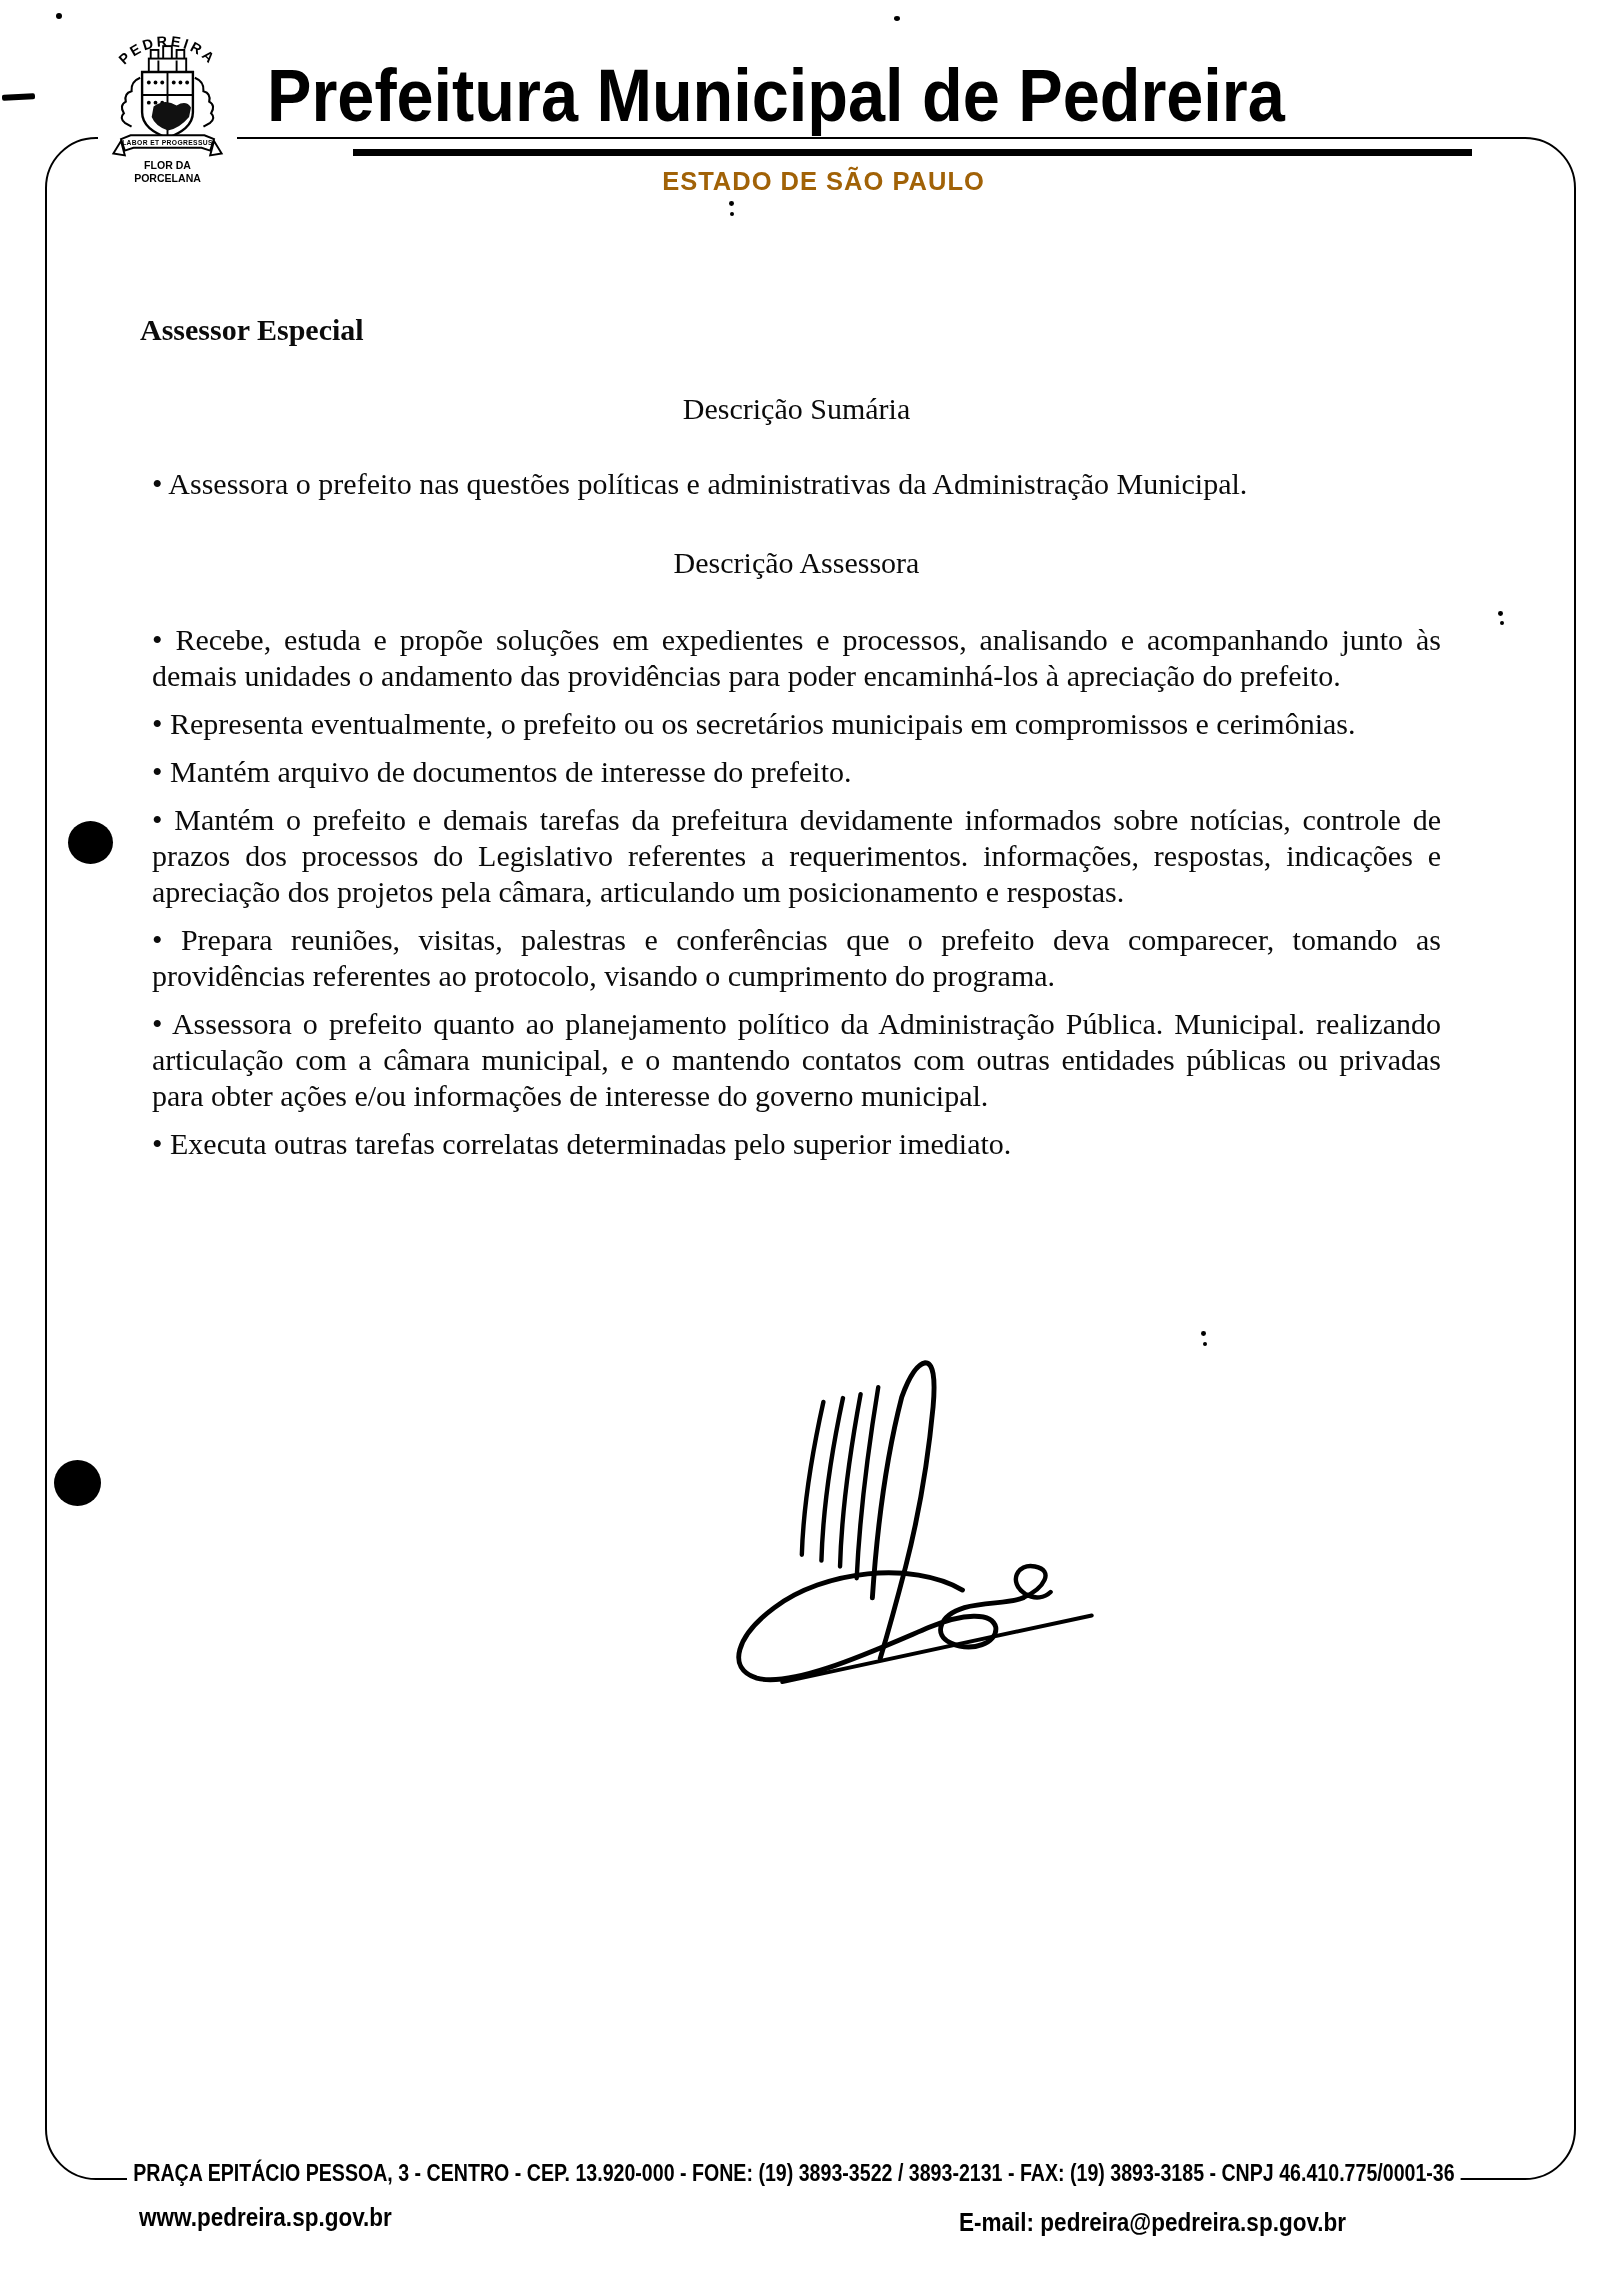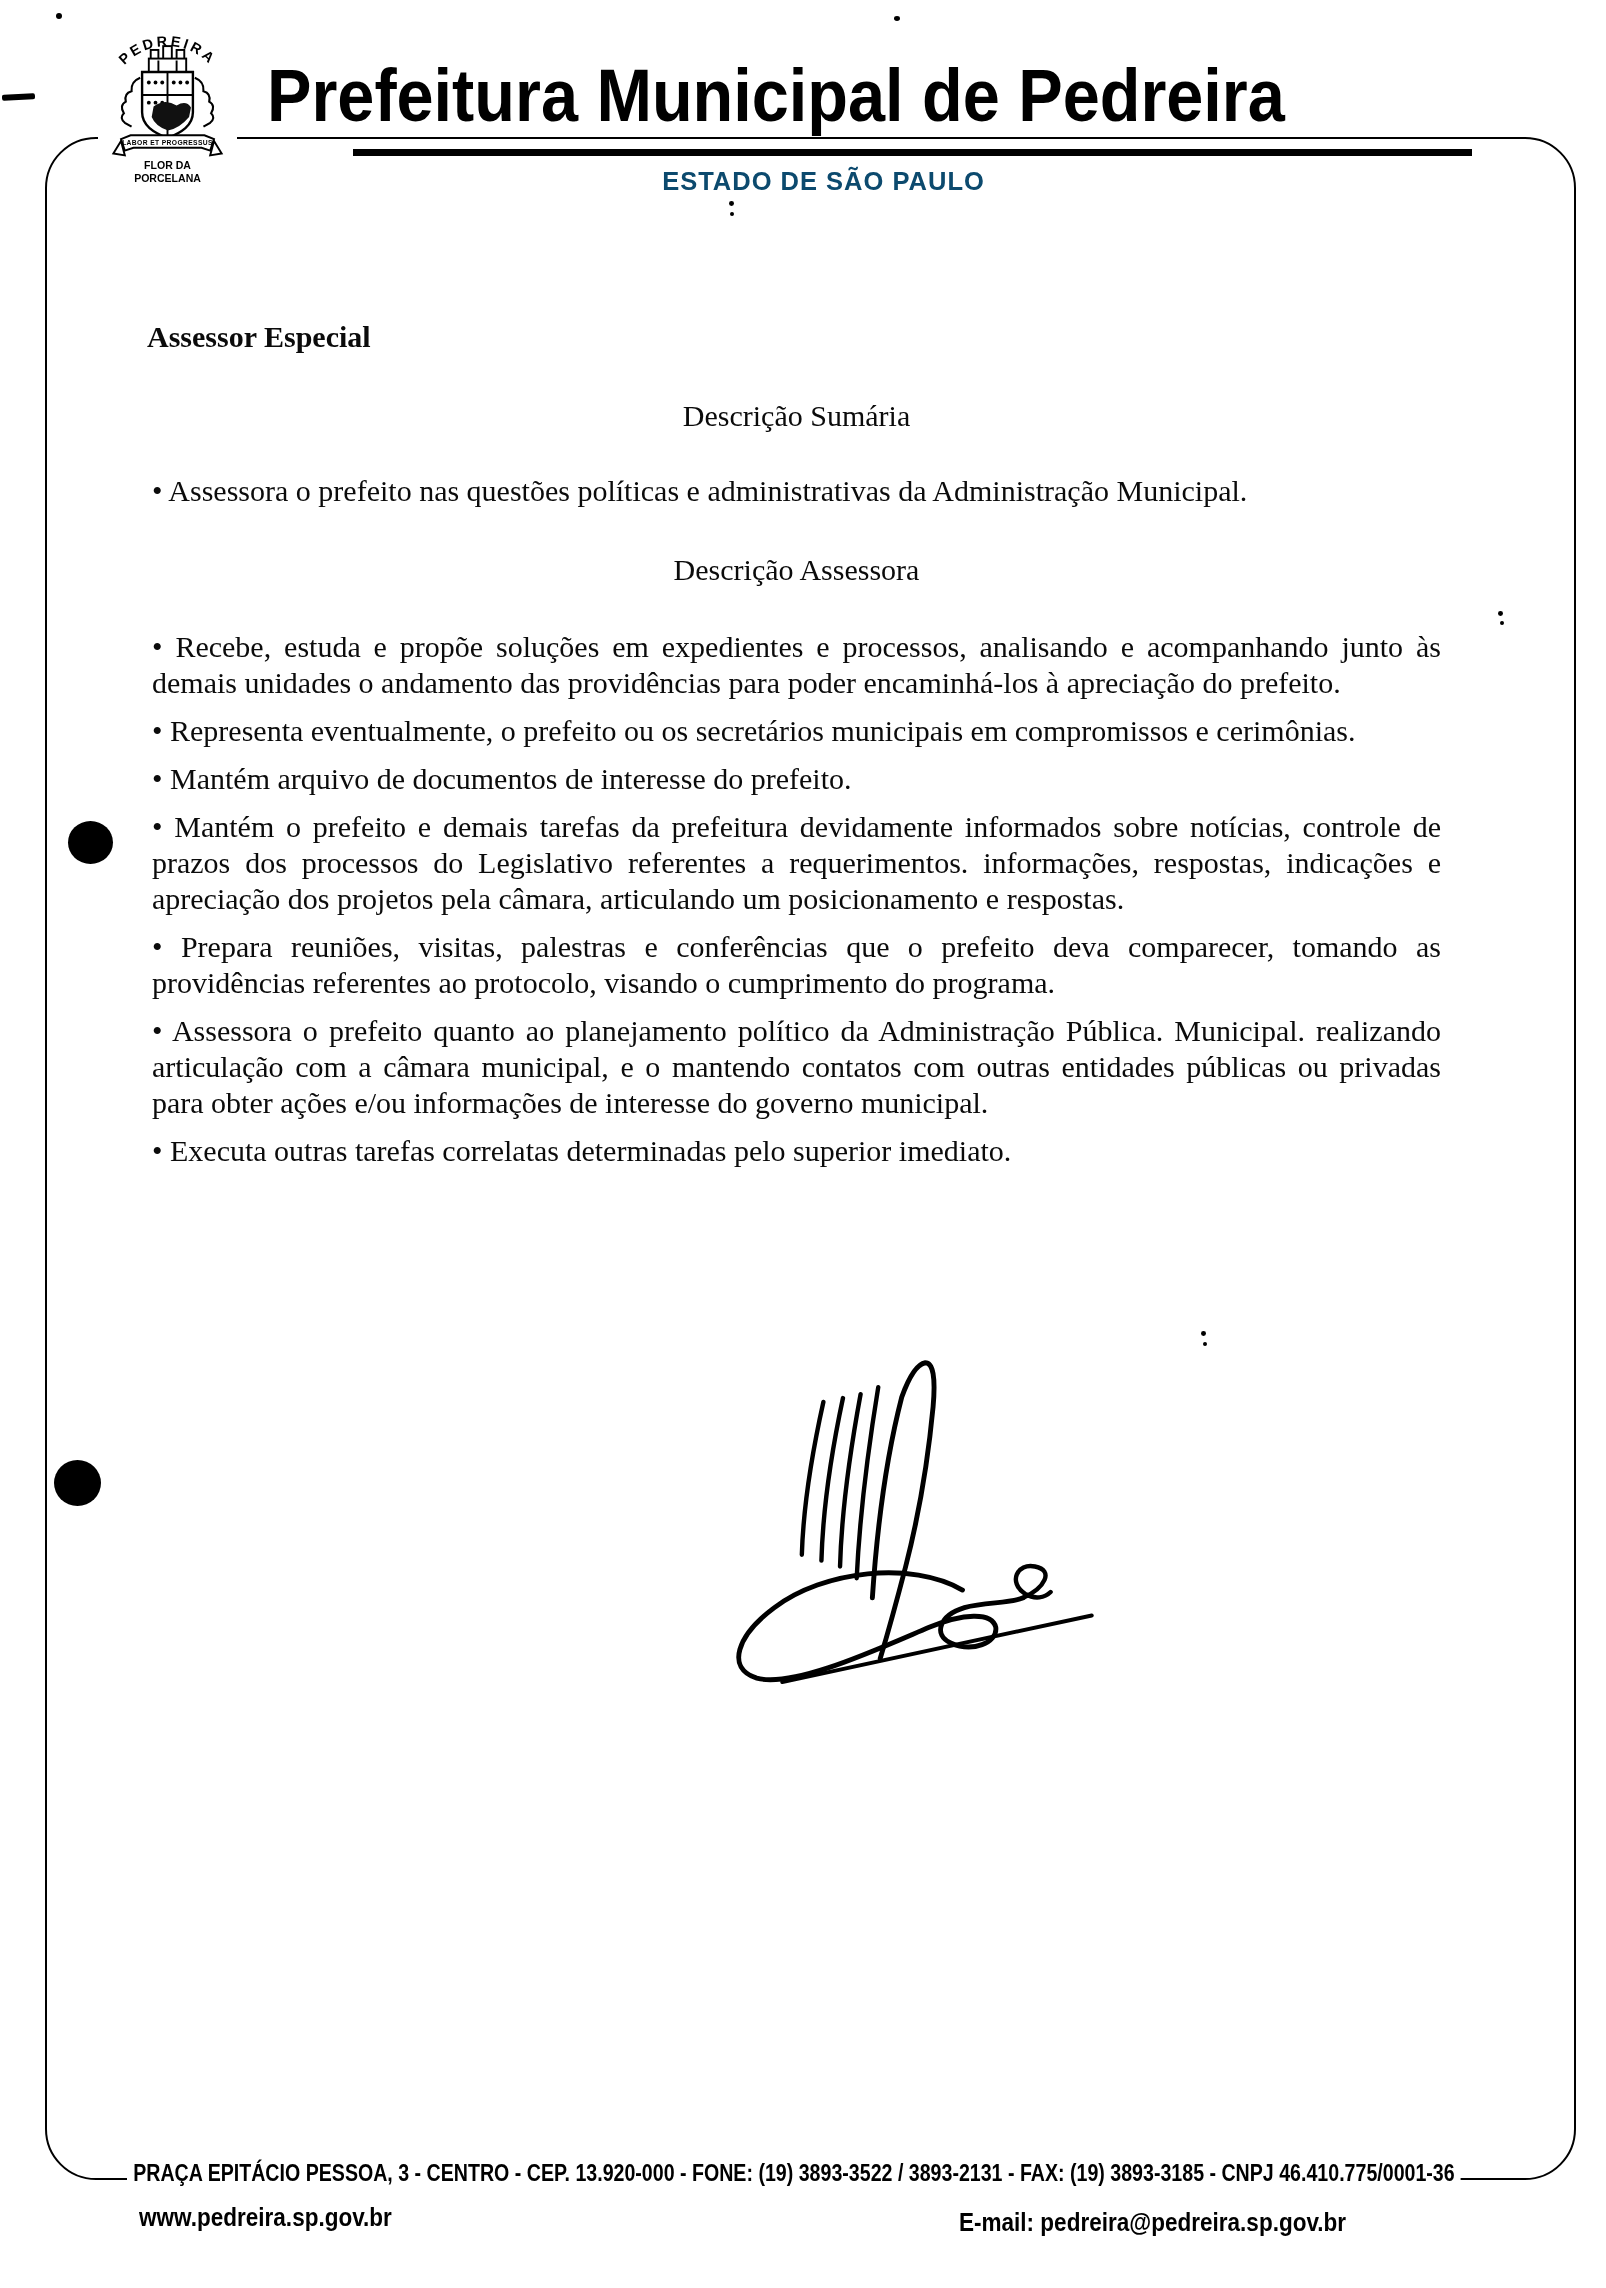--- a/index.html
+++ b/index.html
@@ -23,28 +23,28 @@
     line-height:1.0;white-space:nowrap;transform:scaleX(.9);
     transform-origin:left top;padding:0 3.9px 3.9px 0;color:#000;
   }
   .title-rule{
     position:absolute;left:353px;top:149px;width:1119px;height:6.9px;
     background:#000;z-index:2;
   }
   .state-line{
     position:absolute;left:608px;top:167px;width:431px;text-align:center;
     font-family:"Liberation Sans",sans-serif;font-weight:bold;font-size:25.5px;
-    letter-spacing:1px;z-index:2;background:#fff;color:#0c4a6e;
+    letter-spacing:1px;z-index:2;background:#fff;color:#a16207;
   }
   
   .body-text{
     position:absolute;left:140px;top:312px;width:1313px;z-index:1;
     font-size:30px;line-height:36px;text-align:justify;color:#0b0b0b;
   }
-  .job-title{font-weight:bold;margin:7px;text-align:left;}
+  .job-title{font-weight:bold;margin:0;text-align:left;}
   .section-heading{font-weight:normal;margin:43px 0 0 0;text-align:center;}
   .bullets{margin:39px 0 0 0;}
   .bullets-details{margin:41px 0 0 0;}
   .bullet{margin:12px;}
   .bullet::before{content:"• ";}
   
   .signature{position:absolute;left:490px;top:1304px;width:608px;height:382px;z-index:1;}
   
   .hole{position:absolute;background:#000;border-radius:50%;z-index:4;}
   .hole-1{left:68px;top:821px;width:45px;height:43px;}

